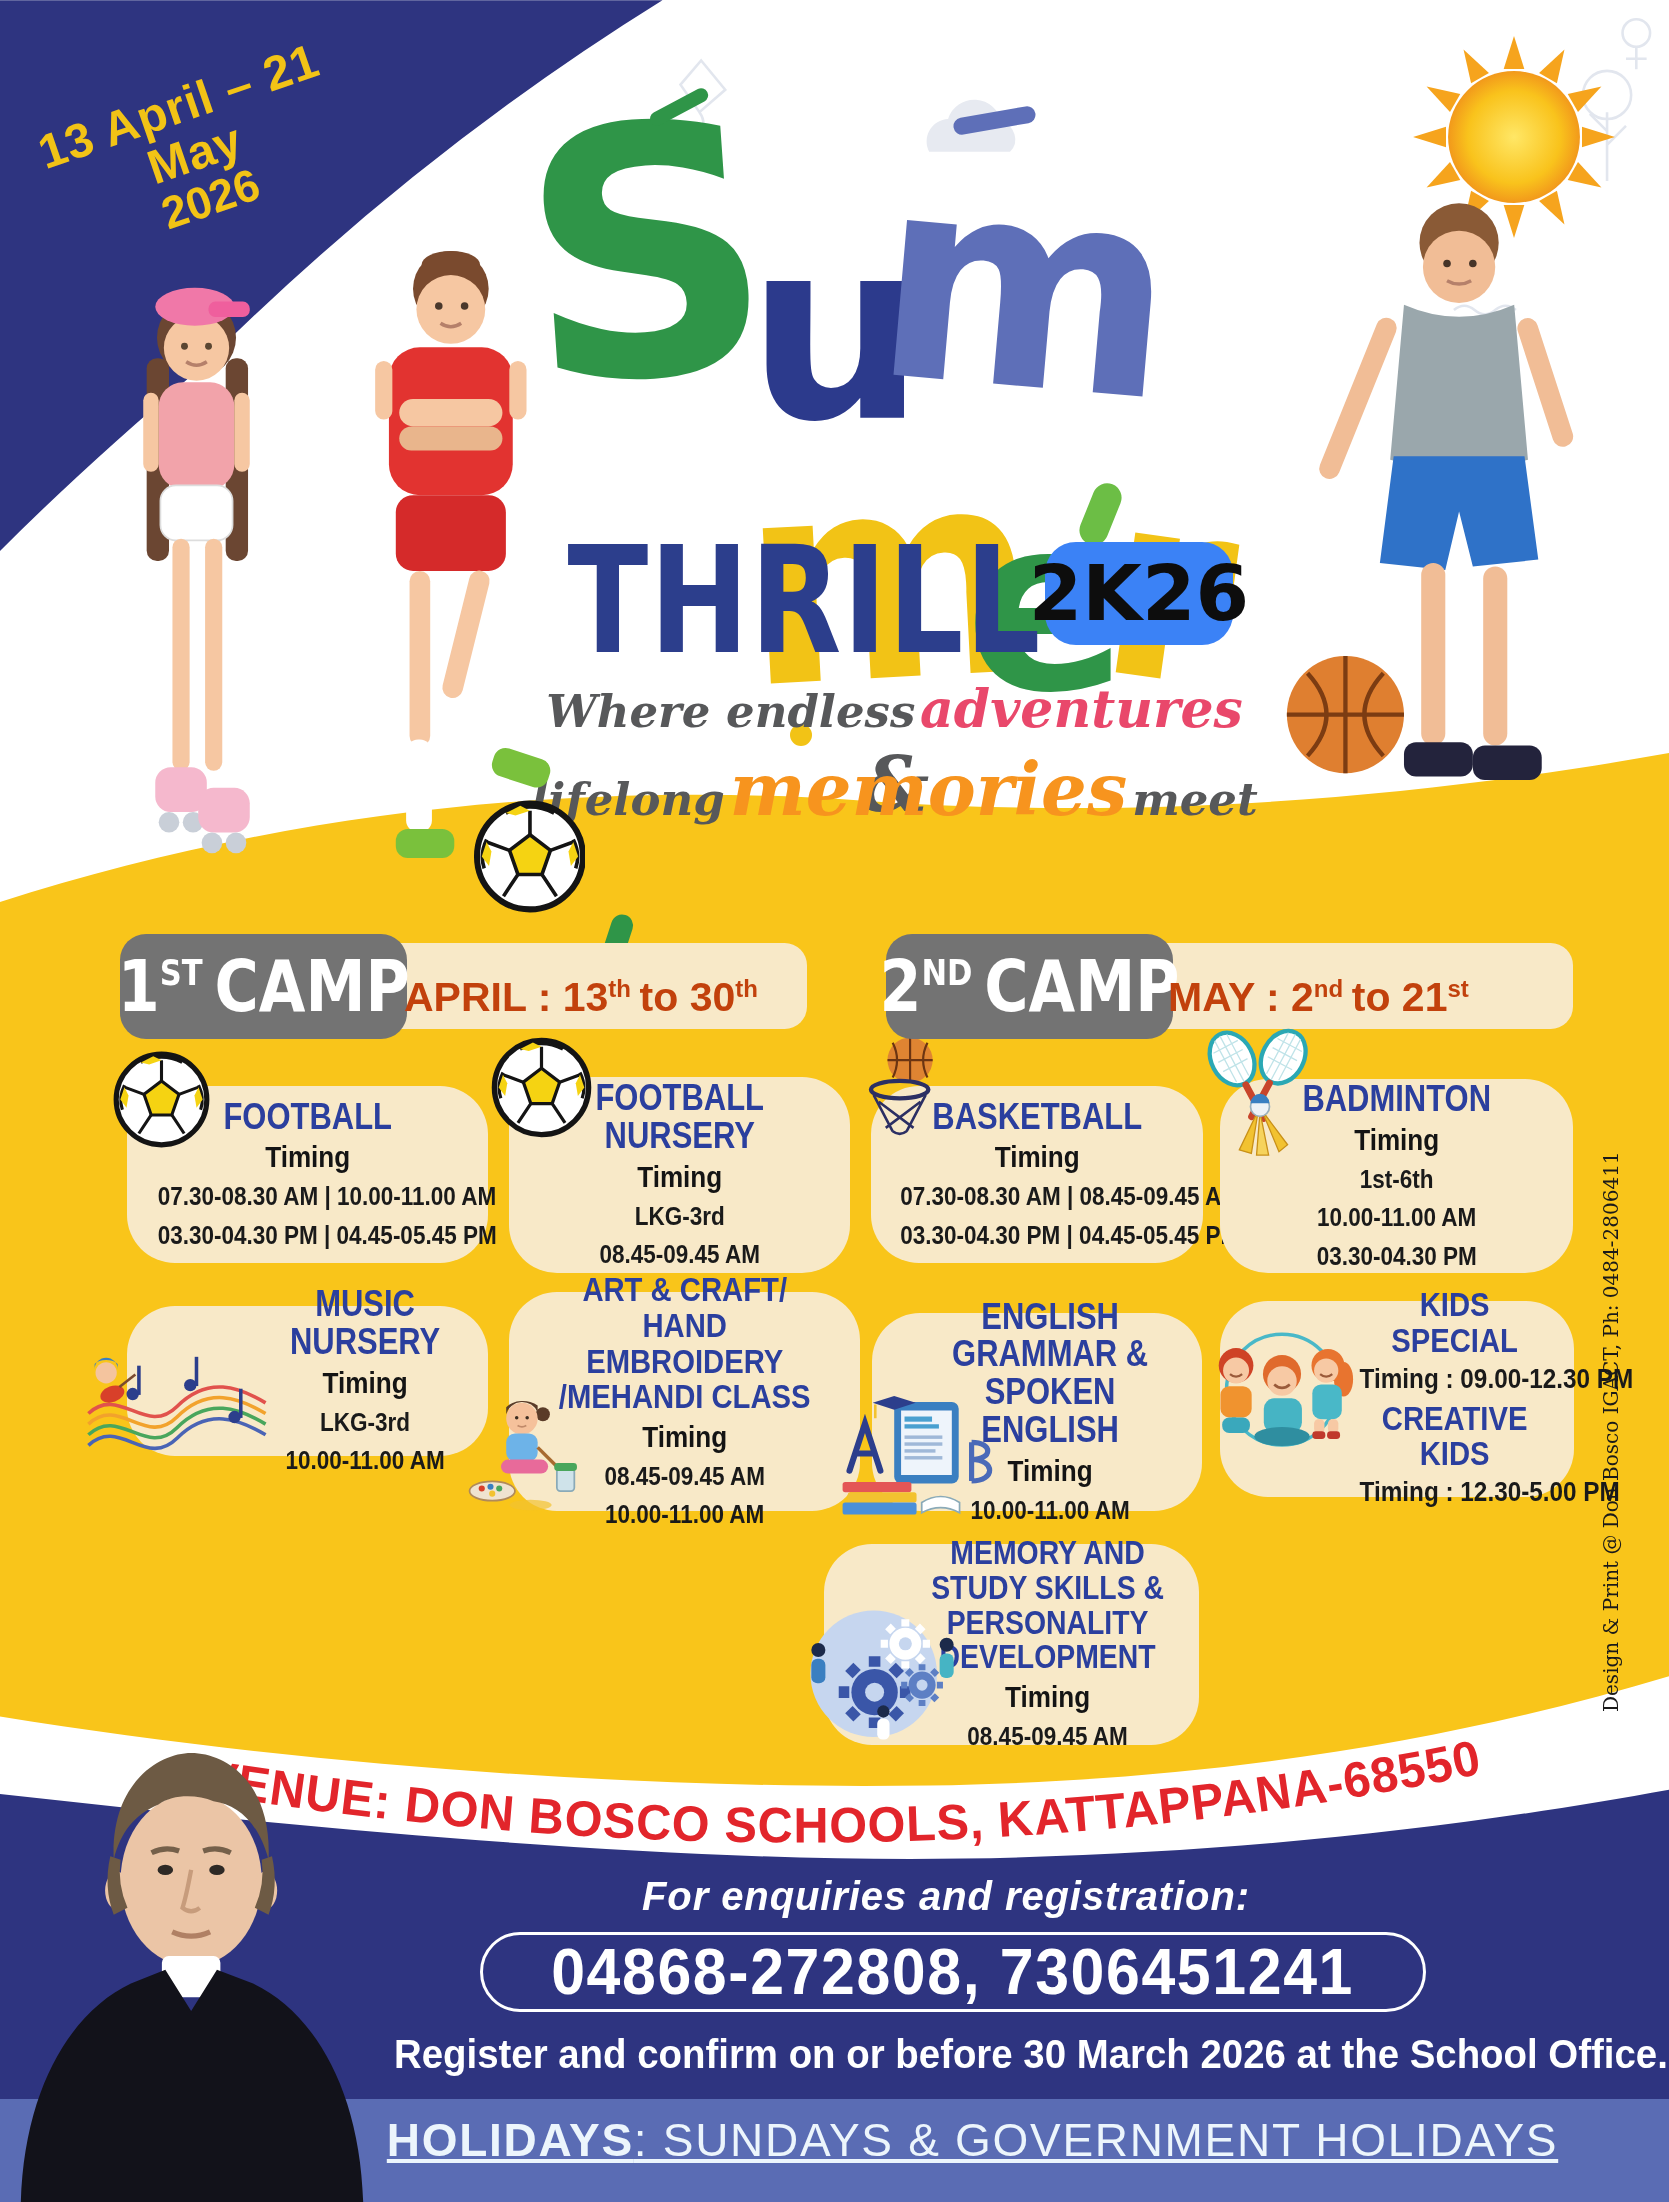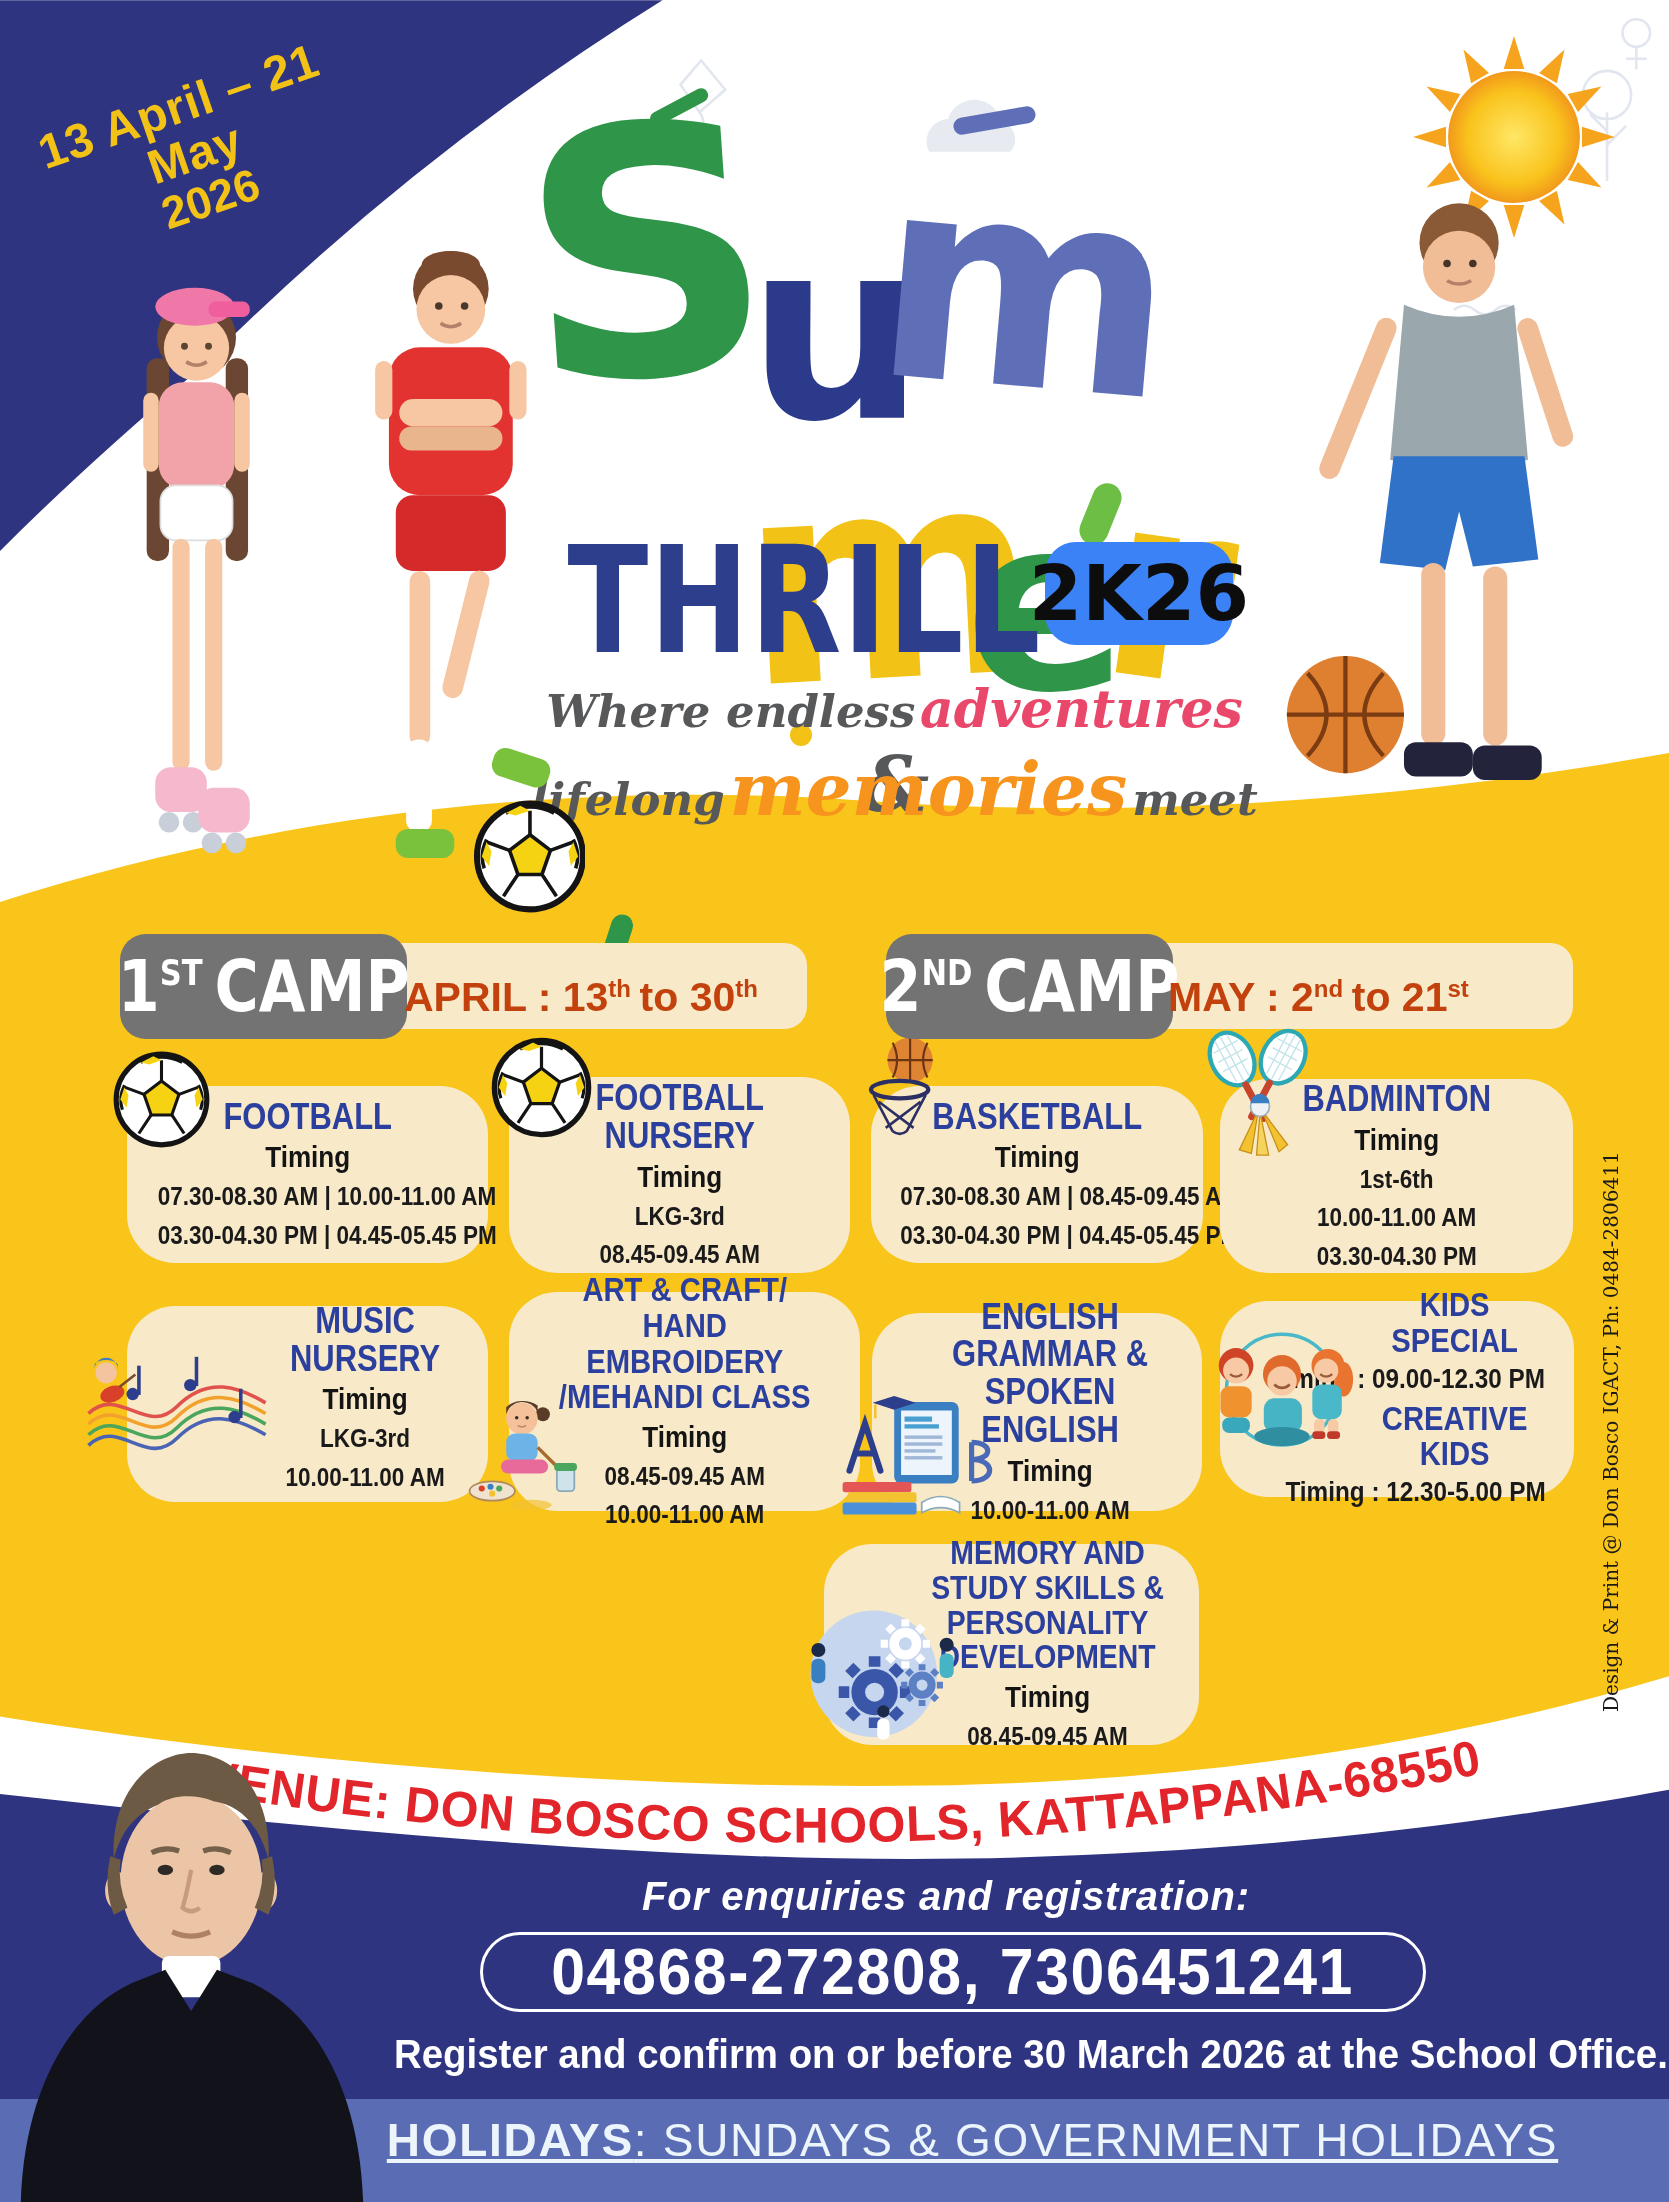--- a/index.html
+++ b/index.html
@@ -70,38 +70,38 @@
   .content { display:flex; flex-direction:column; gap:6px; padding:8.6px 13.8px; }
   .card-title { font-size:36px; font-weight:800; color:#2B3F9E; transform:scaleX(0.86); line-height:1.05; text-align:center; }
   .card-sub   { font-size:29px; font-weight:800; color:#141414; transform:scaleX(0.9); text-align:center; }
   .card-line  { font-size:25px; font-weight:700; color:#1A1A1A; transform:scaleX(0.9); text-align:center; line-height:1.3; white-space:nowrap; }
   .icon { position:absolute; z-index:5; }
 
   #card-football   { left:127px;  top:1086px; width:361px; height:177px; }
   #card-fnursery   { left:509px;  top:1077px; width:341px; height:196px; }
   #card-basketball { left:871px; top:1086px; width:332px; height:177px; }
   #card-badminton  { left:1220px; top:1079px; width:353px; height:194px; }
-  #card-music      { left:127px;  top:1306px; width:361px; height:196px;justify-content:flex-end; }
+  #card-music      { left:127px;  top:1306px; width:361px; height:150px; }
   #card-art        { left:509px;  top:1292px; width:351px; height:219px; }
   #card-english    { left:872px; top:1313px; width:330px; height:198px; }
   #card-kids       { left:1220px; top:1301px; width:354px; height:196px; }
   #card-memory     { left:824px;  top:1544px; width:375px; height:201px; }
 
   #card-football .icon   { left:-17px; top:-38px; width:103px; height:103px; }
   #card-fnursery .icon   { left:-20.6px; top:-43px; width:107px; height:107px; }
   #card-basketball .icon { left:-24px; top:-52px; width:114px; height:126px; }
   #card-badminton .icon  { left:-29px; top:-55px; width:138px; height:138px; }
   #card-music .icon      { left:-43px; top:29px;  width:186px; height:134px; }
   #card-art .icon        { left:-41px; top:96px; width:169px; height:131px; }
   #card-english .icon    { left:-31px; top:76px;  width:158px; height:129px; }
   #card-kids .icon       { left:-29px; top:19px;  width:182px; height:148px; }
   #card-memory .icon     { left:-26px; top:55px;  width:169px; height:145px; }
 
   #card-music .content  { padding-left:129px; }
-  #card-kids .content   { padding-left:129px; gap:3.4px;align-items:flex-end; }
+  #card-kids .content   { padding-left:129px; gap:3.4px; }
   #card-memory .content { padding-left:86px; }
   #card-english .content{ padding-left:40px; }
   #card-kids .card-title{ font-size:34px; }
   #card-kids .card-line { font-size:27px; font-weight:800; }
   #card-memory .card-title { font-size:33px; }
   #card-art .card-title { font-size:34px; }
 
   
   .venue-svg { position:absolute; left:0; top:1699px; width:1669px; height:241px; z-index:4; }
 

